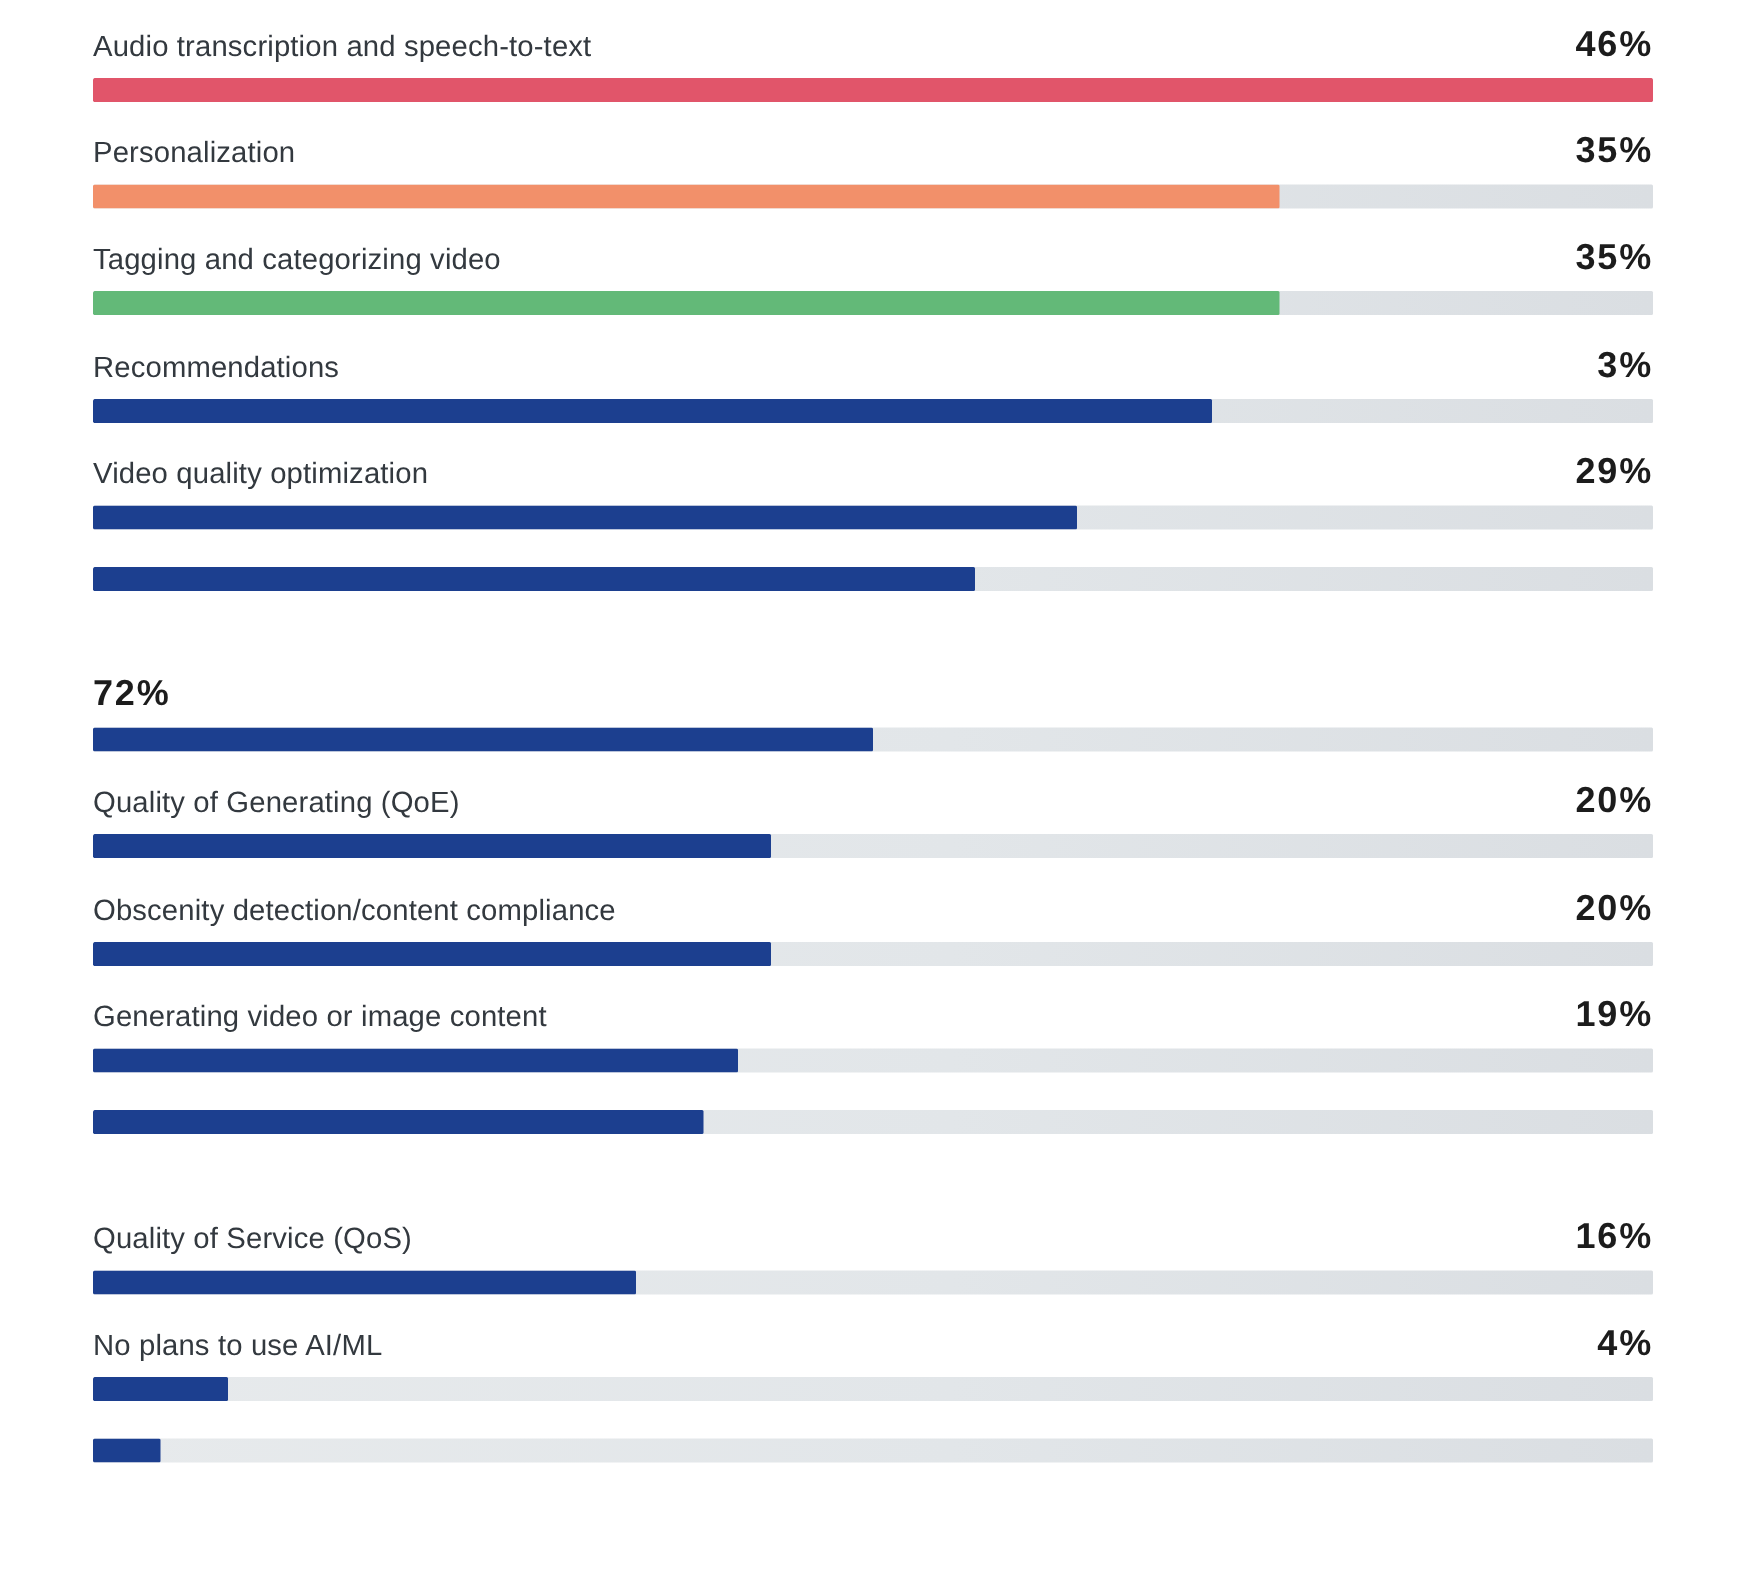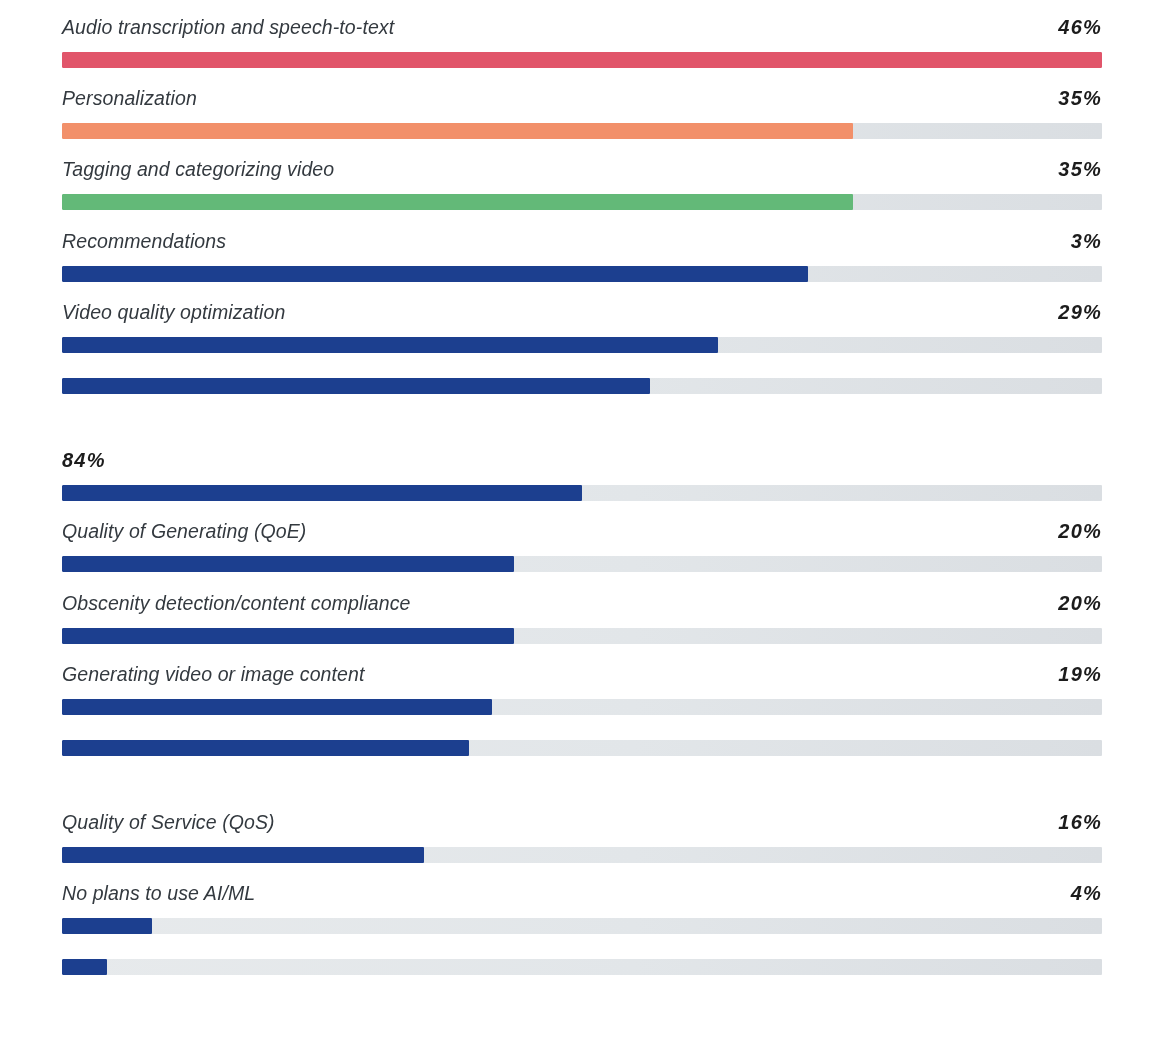--- a/index.html
+++ b/index.html
@@ -12,41 +12,40 @@
     height: 1064px;
     font-family: "Liberation Sans", sans-serif;
     color: #2b2b2b;
     overflow: hidden;
   }
   #chart {
     box-sizing: border-box;
     width: 1176px;
     height: 1064px;
     padding: 16px 74px 16px 62px;
-    font-style: italic;
   }
   .row {
     height: 71.2px;
     position: relative;
   }
   .row-head {
     display: flex;
     align-items: baseline;
     justify-content: space-between;
     height: 30px;
   }
   .row-label {
     font-size: 19.5px;
     font-weight: 400;
     color: #33393f;
     letter-spacing: 0.1px;
     white-space: nowrap;
   }
   .row-value {
-    font-size: 20px;
+    font-size: 24px;
     font-weight: 700;
     color: #1c1c1c;
     letter-spacing: 1.2px;
     white-space: nowrap;
   }
   .track {
     position: relative;
     margin-top: 6px;
     height: 16px;
     width: 1040px;
@@ -111,21 +110,21 @@
         <div class="fill" style="width: 63.0435%; background: rgb(28, 63, 143);"></div>
       </div>
     </div>
     <div class="row">
       <div class="track">
         <div class="fill" style="width: 56.5217%; background: rgb(28, 63, 143);"></div>
       </div>
     </div>
     <div class="row">
       <div class="row-head">
-        <span class="row-value">84%</span>
+        <span class="row-value">72%</span>
       </div>
       <div class="track">
         <div class="fill" style="width: 50%; background: rgb(28, 63, 143);"></div>
       </div>
     </div>
     <div class="row">
       <div class="row-head">
         <span class="row-label">Quality of Generating (QoE)</span>
         <span class="row-value">20%</span>
       </div>

